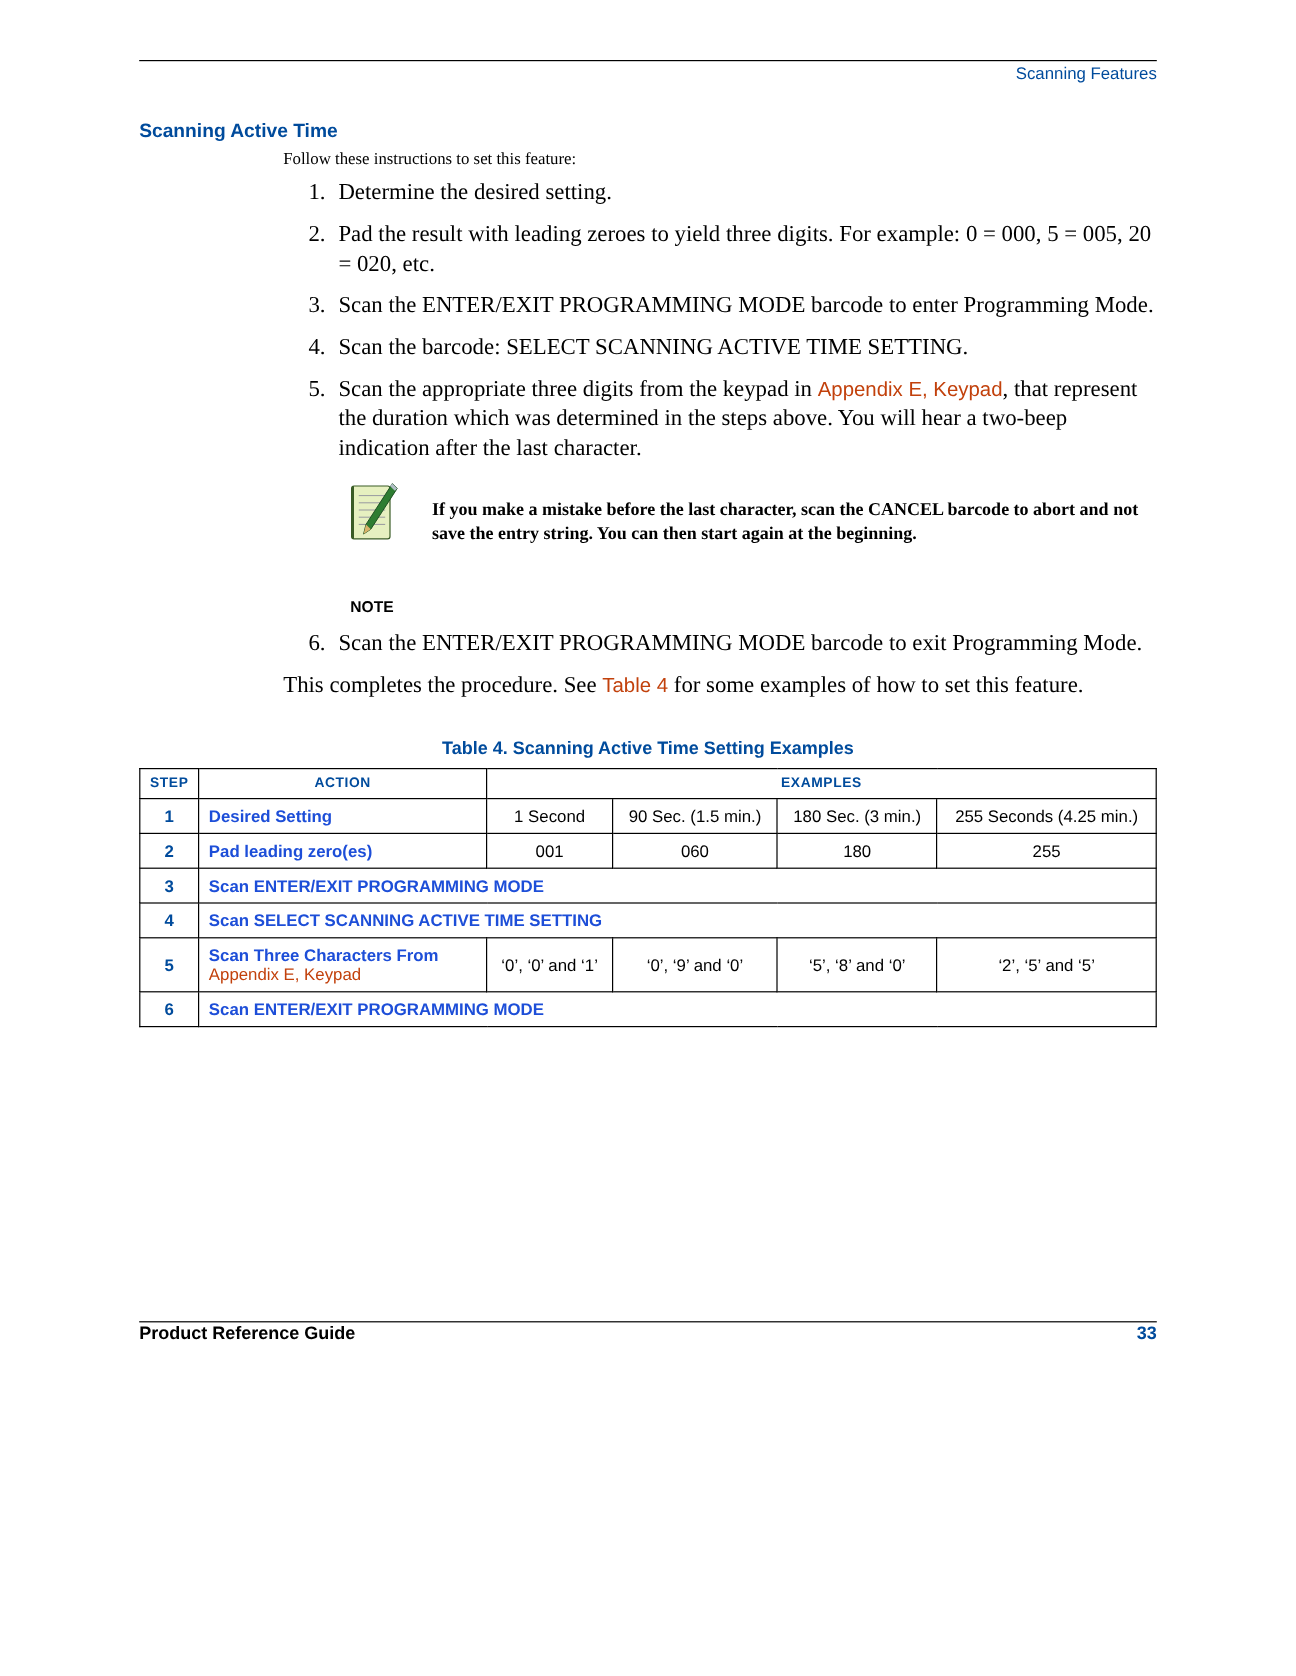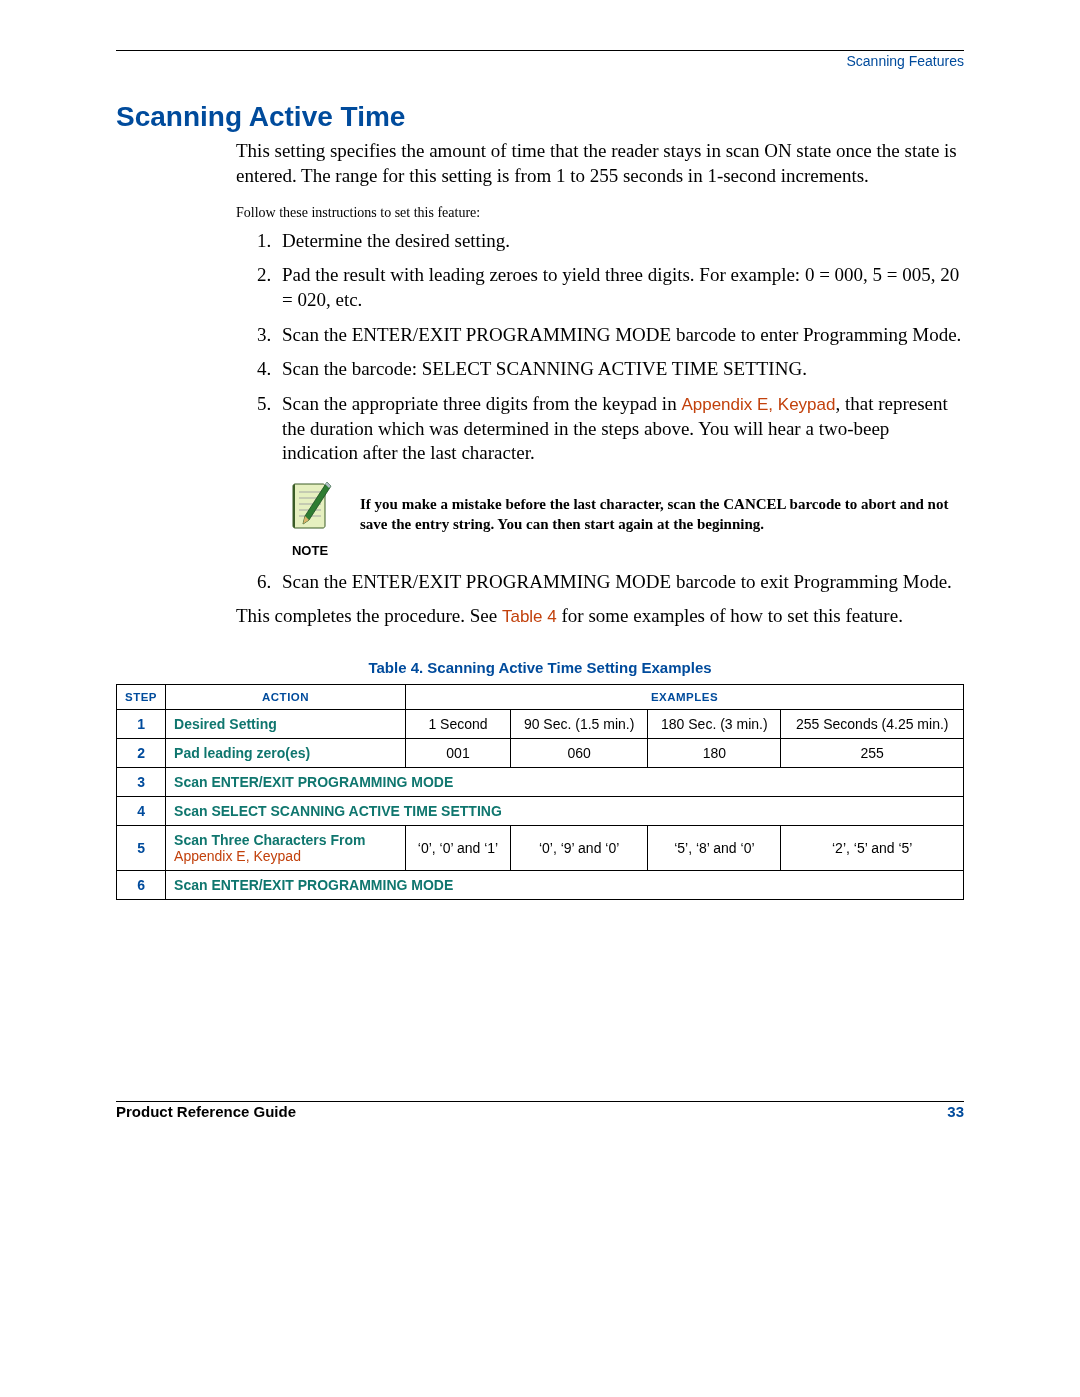--- a/index.html
+++ b/index.html
@@ -25,21 +25,21 @@
     text-align: right;
     color: #004b9c;
     font-family: Arial, Helvetica, sans-serif;
     font-size: 14px;
     font-weight: 400;
     margin-top: -2px;
   }
   h2.section-title {
     color: #004b9c;
     font-family: Arial, Helvetica, sans-serif;
-    font-size: 28px;
+    font-size: 16px;
     font-weight: 700;
     margin: 32px 0 6px 0;
   }
   .body-text {
     font-family: "Adobe Garamond Pro", Garamond, "Times New Roman", serif;
     font-size: 19px;
     line-height: 1.3;
     margin: 0 0 16px 120px;
   }
   .body-follow {
@@ -69,20 +69,21 @@
     align-items: flex-start;
     margin-left: 160px;
     margin-bottom: 10px;
     gap: 22px;
   }
   .note-icon-wrap {
     display: flex;
     flex-direction: column;
     align-items: center;
     width: 56px;
+    gap: 34px;
   }
   .note-caption {
     font-family: Arial, Helvetica, sans-serif;
     font-size: 13px;
     font-weight: 700;
     margin-top: 4px;
   }
   .note-text {
     font-family: Liberation Serif, serif;
     font-size: 15px;
@@ -117,21 +118,21 @@
   }
   table.examples th {
     color: #004b9c;
     font-weight: 700;
     text-align: center;
     font-size: 11.5px;
     letter-spacing: 0.5px;
   }
   .step-col { width: 48px; text-align: center; color: #004b9c; font-weight: 700; }
   .action-col { width: 240px; }
-  .action-bold { color: #0f766e; font-weight: 700; font-family: Arial, Helvetica, sans-serif; font-size: 14px;}
+  .action-bold { color: #1d4ed8; font-weight: 700; font-family: Arial, Helvetica, sans-serif; font-size: 14px;}
   .example-cell { text-align: center; }
   .bottom-rule {
     border-top: 1px solid #000;
     position: absolute;
     left: 116px;
     right: 116px;
     bottom: 62px;
   }
   .footer {
     position: absolute;
@@ -148,21 +149,20 @@
 </style>
 </head>
 <body>
 
 <div class="page">
   <div class="top-rule"></div>
   <div class="section-label">Scanning Features</div>
 
   <h2 class="section-title">Scanning Active Time</h2>
 
-  <p class="body-text">This setting specifies the amount of time that the reader stays in scan ON state once the state is entered. The range for this setting is from 1 to 255 seconds in 1-second increments.</p>
 
   <p class="body-follow">Follow these instructions to set this feature:</p>
 
   <ol class="steps">
     <li>Determine the desired setting.</li>
     <li>Pad the result with leading zeroes to yield three digits. For example: 0 = 000, 5 = 005, 20 = 020, etc.</li>
     <li>Scan the ENTER/EXIT PROGRAMMING MODE barcode to enter Programming Mode.</li>
     <li>Scan the barcode: SELECT SCANNING ACTIVE TIME SETTING.</li>
     <li>
       <span>Scan the appropriate three digits from the keypad in </span><span class="link">Appendix E, Keypad</span><span>, that represent the duration which was determined in the steps above. You will hear a two-beep indication after the last character.</span>

